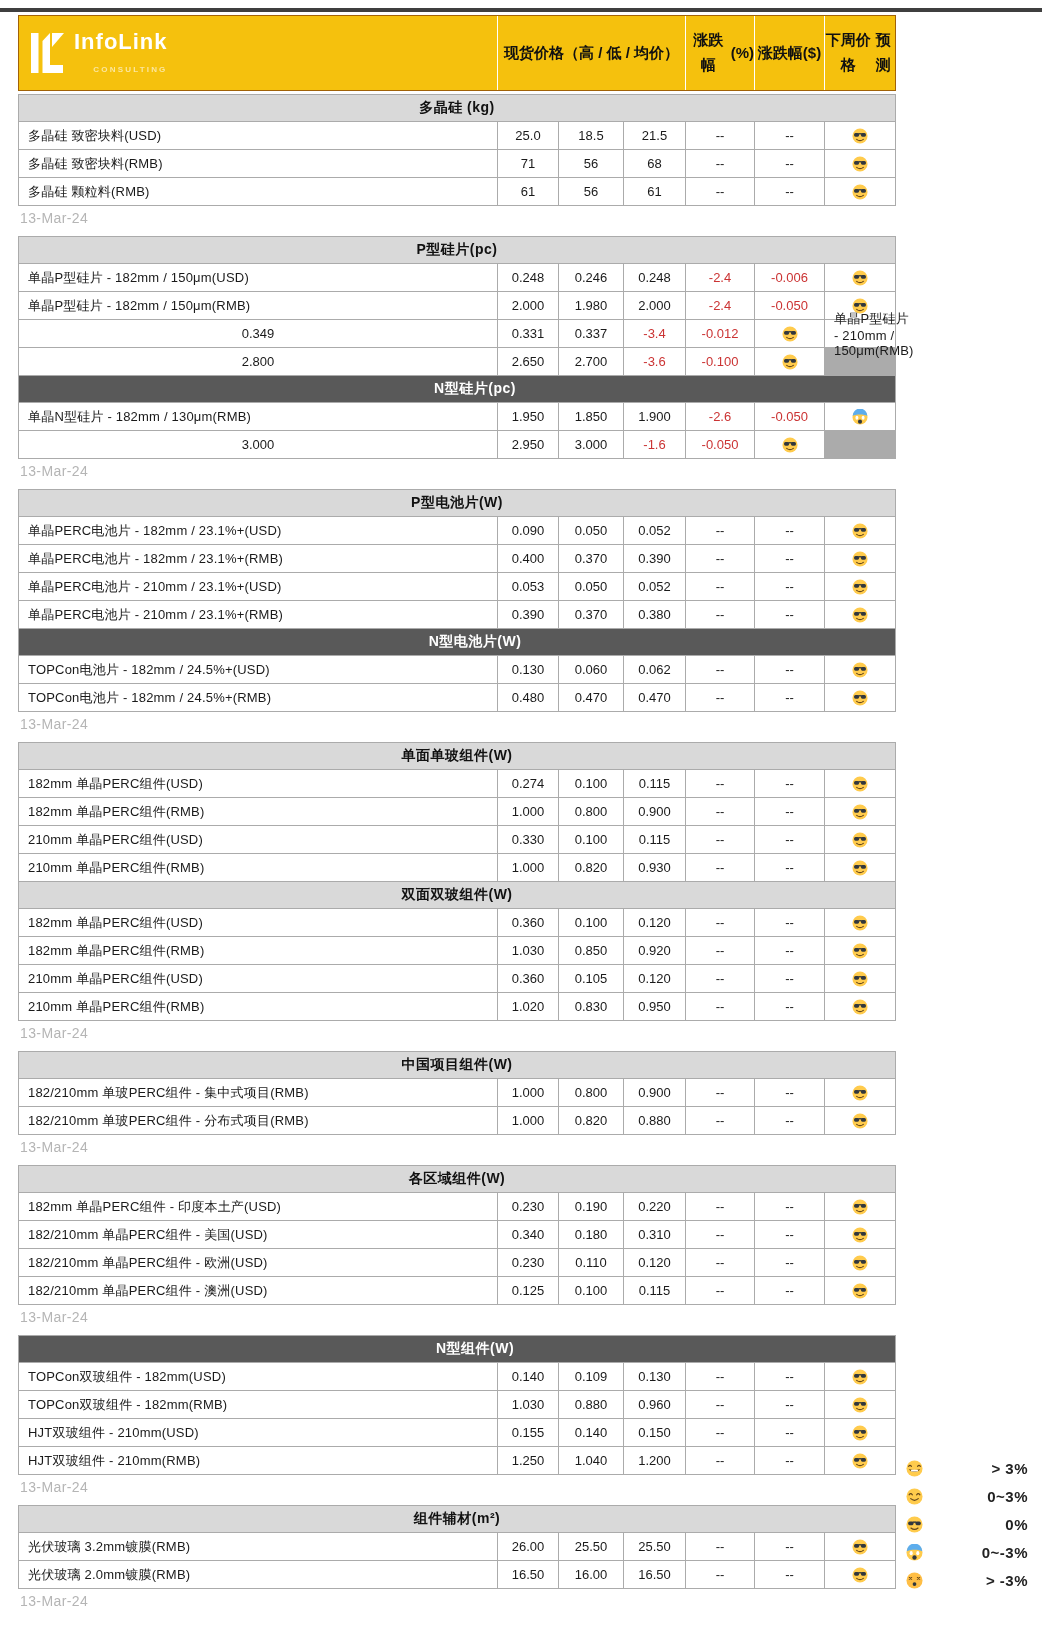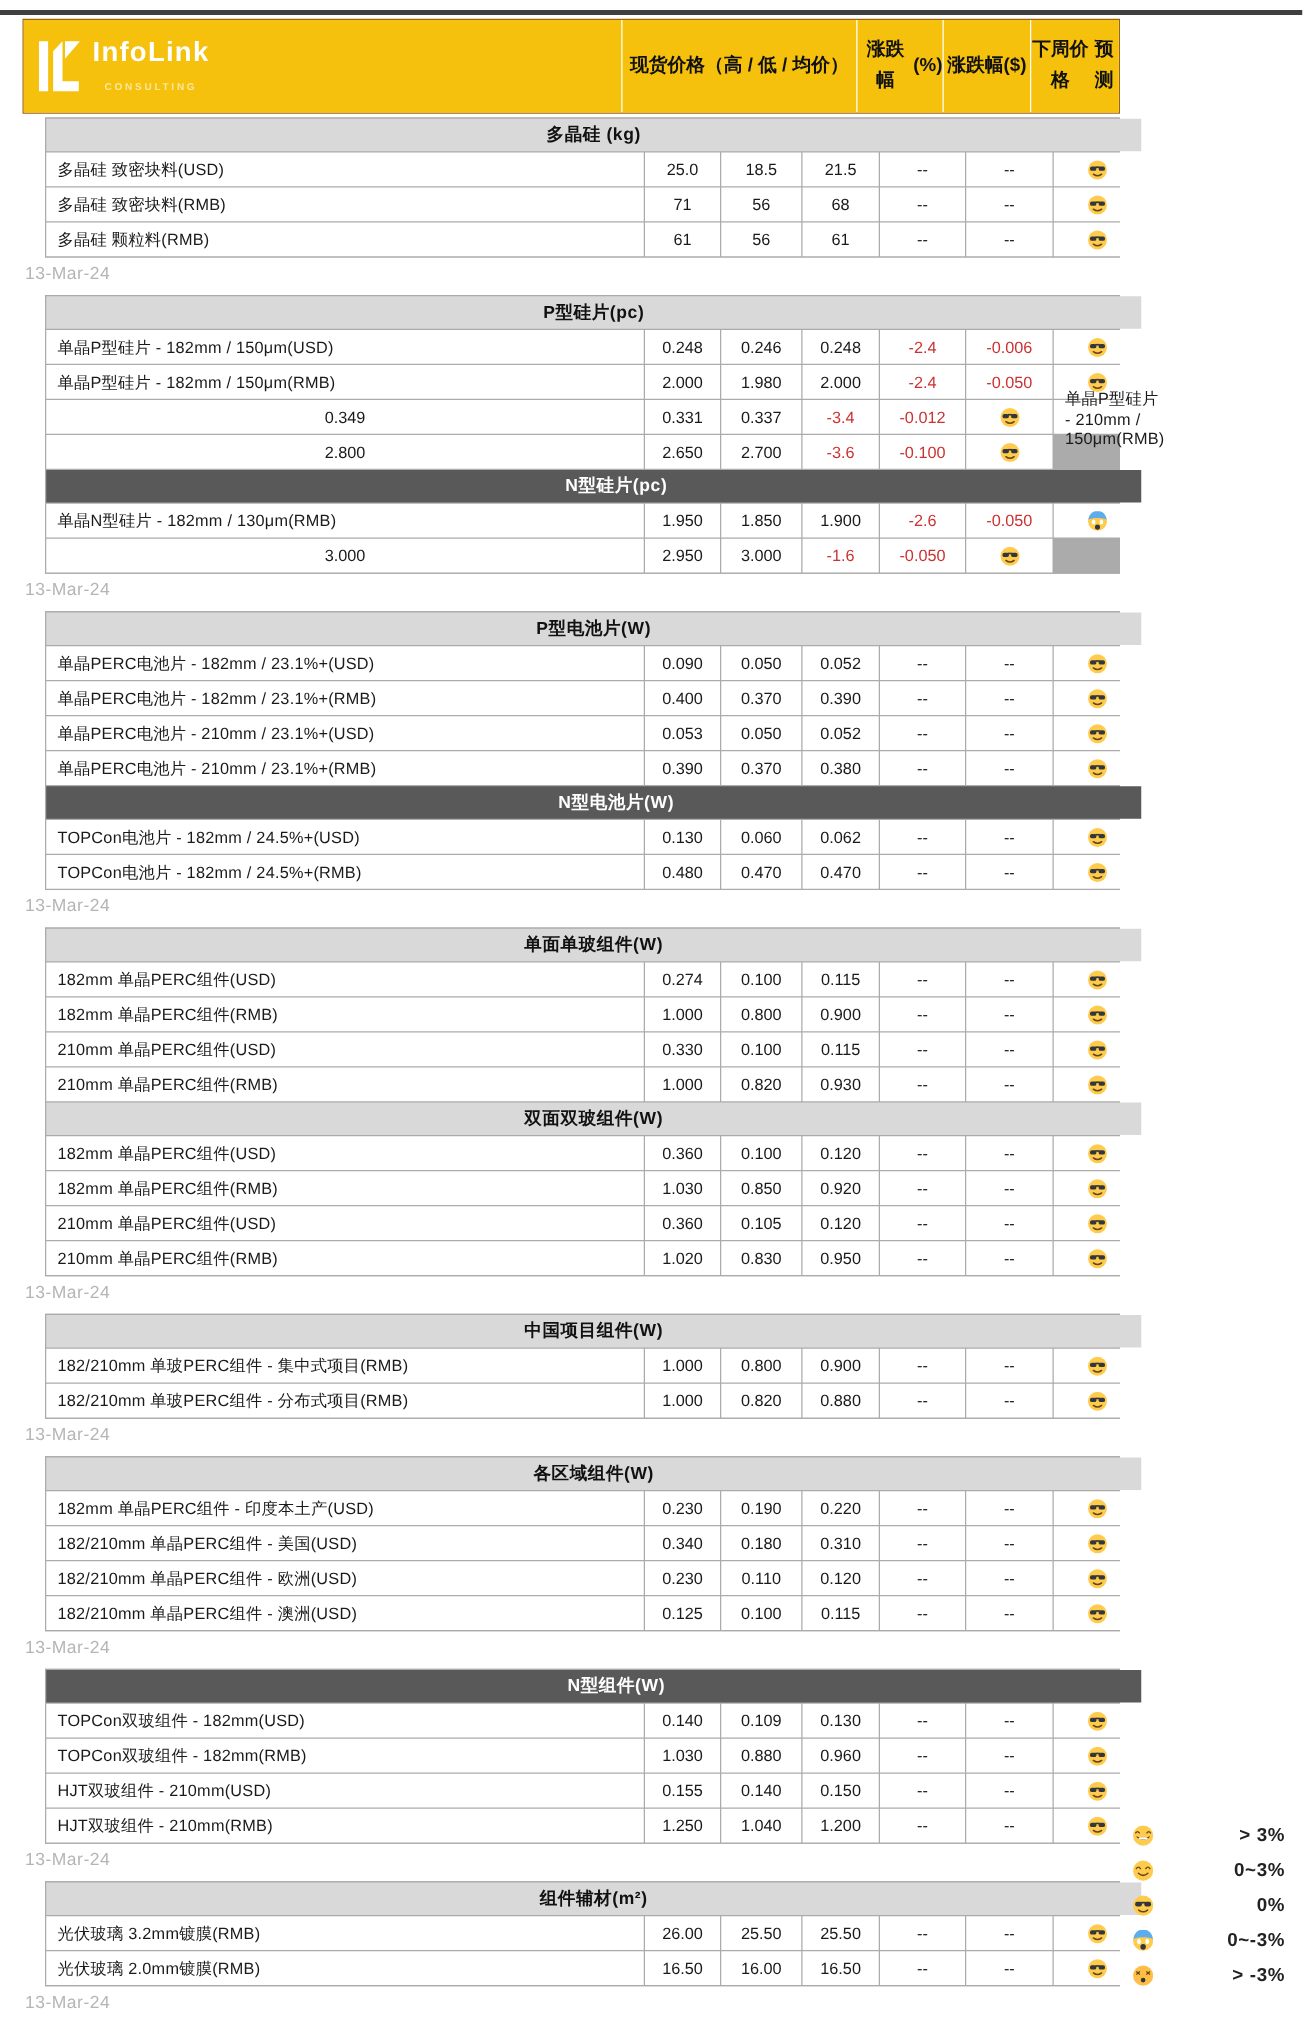--- a/index.html
+++ b/index.html
@@ -23,33 +23,33 @@
     margin-top:3px;
     display:grid;
     grid-template-columns:var(--c-label) 187px var(--c4) var(--c5) var(--c6);
     gap:1px;background:#fff;border:1px solid #a16207;height:76px;
   }
   .hcell{background:var(--yellow);display:flex;flex-direction:row;align-items:center;justify-content:center;
     font-weight:bold;font-size:15px;line-height:1.65;color:#111;text-align:center;}
   .hcell.logo-cell{flex-direction:row;justify-content:flex-start;padding-left:12px;gap:9px;}
   .logo-mark{flex:0 0 auto;}
   .brand-name{color:#fff;font-size:22px;font-weight:bold;letter-spacing:1px;line-height:1.1;text-align:left;}
-  .brand-sub{color:rgba(255,255,255,0.6);font-size:8px;font-weight:bold;letter-spacing:2.2px;text-align:center;margin-top:8px;}
+  .brand-sub{color:rgba(255,255,255,0.6);font-size:8px;font-weight:bold;letter-spacing:2.2px;text-align:right;margin-top:8px;}
   
   .note{
     height:25px;border:1px solid var(--grid);border-top:none;
     display:flex;align-items:center;justify-content:center;
     font-size:12.5px;font-weight:bold;color:#111;letter-spacing:0.3px;
   }
   
   #blocks{margin-top:3px;}
   .price-table{
     display:grid;
     grid-template-columns:var(--c-label) var(--c1) var(--c2) var(--c3) var(--c4) var(--c5) var(--c6);
-    gap:1px;background:var(--grid);border:1px solid var(--grid);margin-left:18px;
+    gap:1px;background:var(--grid);border:1px solid var(--grid);
   }
   .section-header{
     grid-column:1/-1;height:26px;display:flex;align-items:center;justify-content:center;
     font-weight:bold;font-size:14px;background:var(--sec-light);color:#111;letter-spacing:0.5px;
   }
   .section-header.dark{background:var(--sec-dark);color:#fff;padding-left:36px;}
   .cell{background:#fff;height:27px;display:flex;align-items:center;font-size:13px;font-weight:500;}
   .cell.label{justify-content:flex-start;padding-left:9px;letter-spacing:0.2px;}
   .cell.num{justify-content:center;}
   .cell.num.neg{color:var(--red);}

